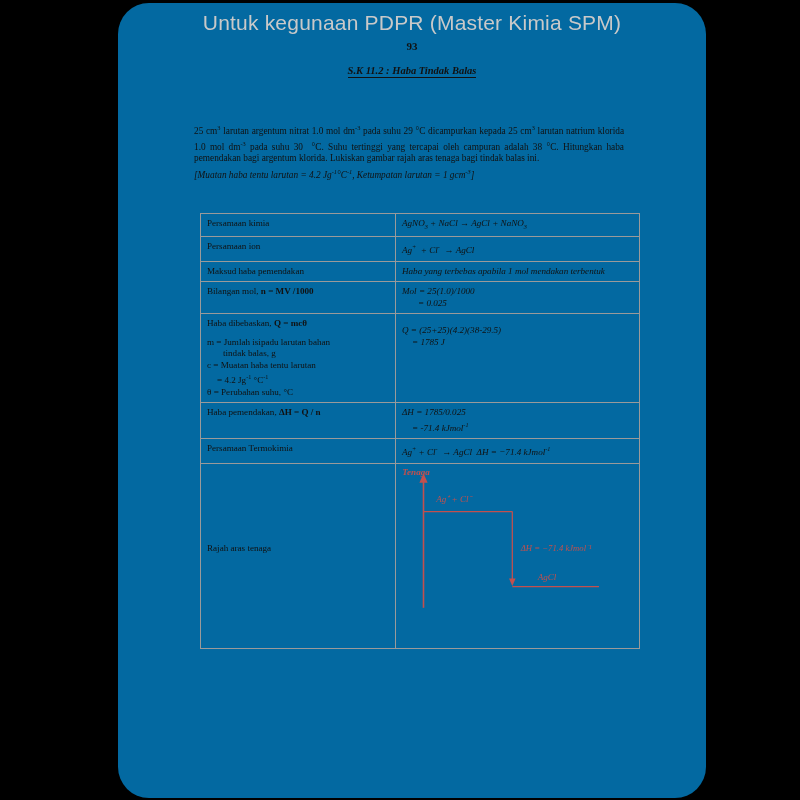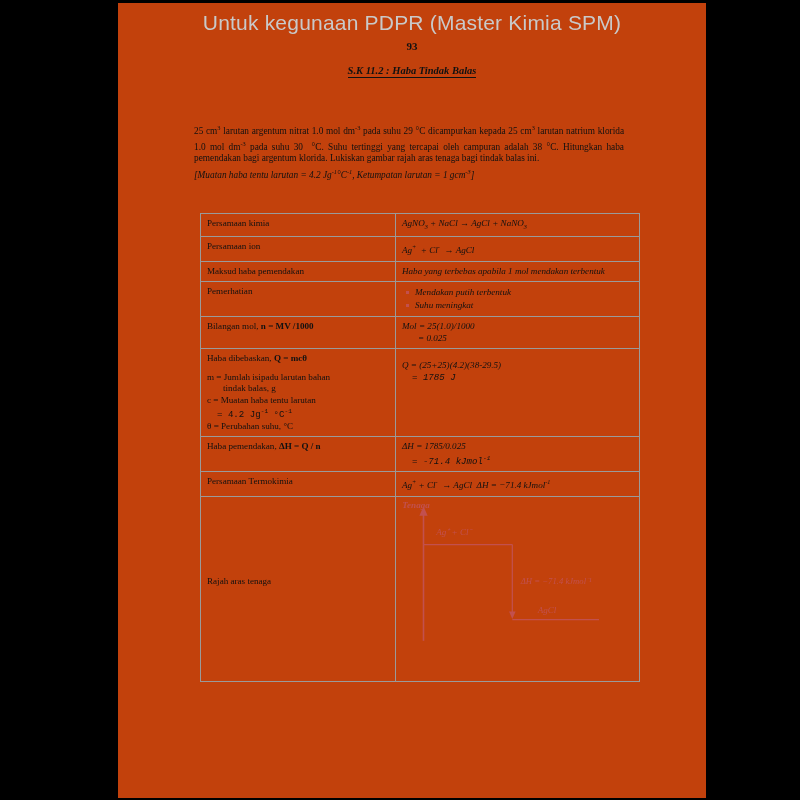--- a/index.html
+++ b/index.html
@@ -3,21 +3,22 @@
 <meta charset="utf-8">
 <style>
   html,body{margin:0;padding:0;}
   body{
     width:800px;height:800px;background:#000;
     font-family:"Liberation Serif", serif;
     overflow:hidden;
   }
   #page{
     position:absolute;left:118px;top:3px;width:588px;height:795px;
-    background:#c2410c;
+    background:#0369a1;
+    border-radius:31px;
   }
   .wm{
     position:absolute;top:8px;left:0;width:588px;text-align:center;
     font-family:"Liberation Sans", sans-serif;
     font-size:21px;color:#c9c9c9;letter-spacing:0.2px;white-space:nowrap;
   }
   .pagenum{
     position:absolute;top:37px;left:0;width:588px;text-align:center;
     font-size:11px;color:#111;font-weight:bold;
   }
@@ -52,21 +53,21 @@
   td.lbl{width:182px;}
   td.val{width:231px;color:#c2504e;font-style:italic;}
   .b{font-weight:bold;margin-top:44px;}
   ul.bl{margin:0;padding-left:13px;list-style:none;}
   ul.bl li{position:relative;margin:1px 0;}
   ul.bl li:before{
     content:"";position:absolute;left:-9px;top:4px;
     width:3px;height:3px;background:#c2504e;
   }
   .ind{display:block;padding-left:16px;}
-  .ind2{display:block;padding-left:10px;font-family:Liberation Mono, monospace;}
+  .ind2{display:block;padding-left:10px;}
   .spacer{display:block;height:7px;}
   td.diagcell{height:176px;position:relative;vertical-align:middle;}
   .diagwrap{position:absolute;left:0;top:0;width:100%;height:100%;}
   .rajah{position:absolute;left:6px;top:79px;font-size:9.1px;color:#111;}
 </style>
 </head>
 <body>
 
 <div id="page">
 
@@ -88,29 +89,20 @@
       <td class="lbl">Persamaan kimia</td>
       <td class="val">AgNO<sub>3</sub> + NaCl → AgCl + NaNO<sub>3</sub></td>
     </tr>
     <tr>
       <td class="lbl">Persamaan ion</td>
       <td class="val">Ag<sup>+</sup> &nbsp;+ Cl<sup>-</sup> &nbsp;→ AgCl</td>
     </tr>
     <tr>
       <td class="lbl">Maksud haba pemendakan</td>
       <td class="val">Haba yang terbebas apabila 1 mol mendakan terbentuk</td>
-    </tr>
-    <tr>
-      <td class="lbl">Pemerhatian</td>
-      <td class="val">
-        <ul class="bl">
-          <li>Mendakan putih terbentuk</li>
-          <li>Suhu meningkat</li>
-        </ul>
-      </td>
     </tr>
     <tr>
       <td class="lbl">Bilangan mol, <span class="b">n = MV /1000</span></td>
       <td class="val">
         <span>Mol = 25(1.0)/1000</span>
         <span class="ind">= 0.025</span>
       </td>
     </tr>
     <tr>
       <td class="lbl">

